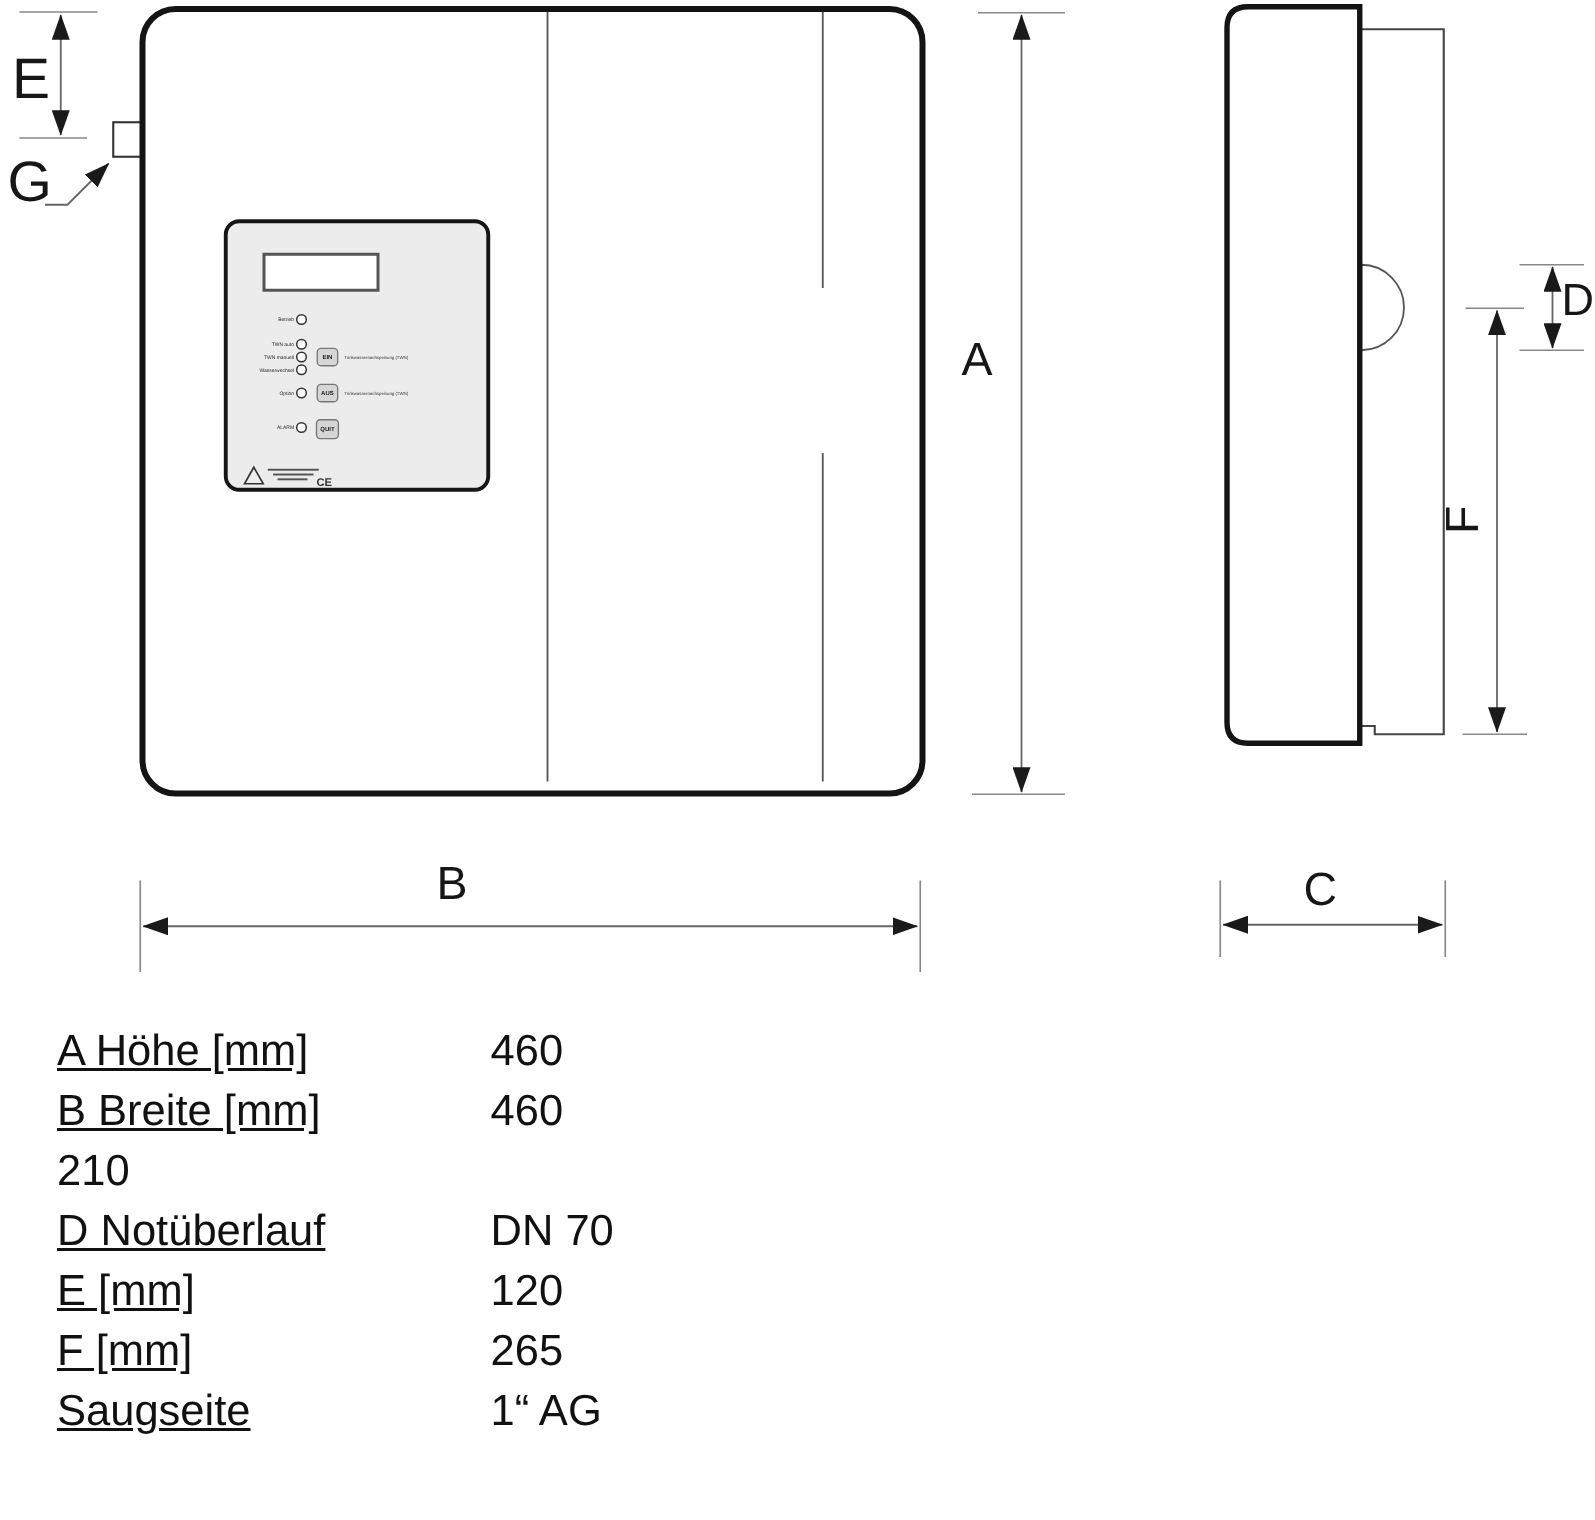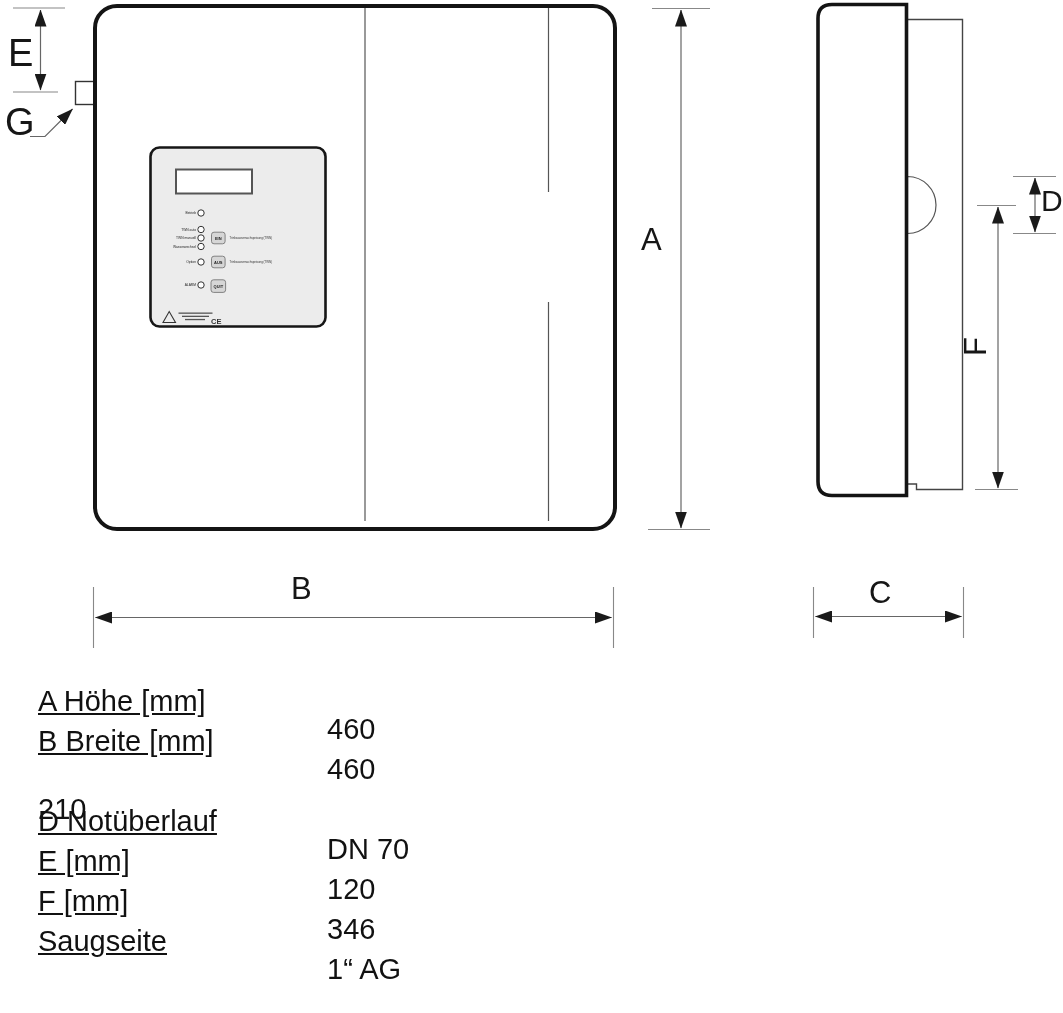--- a/index.html
+++ b/index.html
@@ -6,21 +6,21 @@
   #page{position:relative;width:1063px;height:1013px;background:#fff;overflow:hidden;
         font-family:"Liberation Sans",sans-serif;color:#111;}
   #page svg{position:absolute;left:0;top:0;}
   .dimletter{position:absolute;color:#161616;line-height:1;}
   .big{font-size:38px;}
   .mid{font-size:31px;}
   .rot{transform:rotate(-90deg);transform-origin:center center;}
   #spec{position:absolute;left:38px;top:681px;font-size:29px;}
   .spec-row{display:flex;height:40px;line-height:40px;white-space:nowrap;}
   .spec-label{display:inline-block;width:289px;text-decoration:underline;}
-  .spec-value{display:inline-block;margin-top:28px;}
+  .spec-value{display:inline-block;}
   svg text{font-family:"Liberation Sans",sans-serif;}
 </style>
 </head>
 <body>
 
 <div id="page">
 
   <svg width="1063" height="1013" viewBox="0 0 1063 1013">
     <defs>
       <marker id="ah" markerUnits="userSpaceOnUse" markerWidth="17" markerHeight="12" refX="16.5" refY="6" orient="auto-start-reverse">
@@ -127,21 +127,21 @@
     <div class="spec-row">
       <span class="spec-label">D Notüberlauf</span>
       <span class="spec-value">DN 70</span>
     </div>
     <div class="spec-row">
       <span class="spec-label">E [mm]</span>
       <span class="spec-value">120</span>
     </div>
     <div class="spec-row">
       <span class="spec-label">F [mm]</span>
-      <span class="spec-value">346</span>
+      <span class="spec-value">265</span>
     </div>
     <div class="spec-row">
       <span class="spec-label">Saugseite</span>
       <span class="spec-value">1“ AG</span>
     </div>
   </div>
 
 </div>
 
 </body></html>

